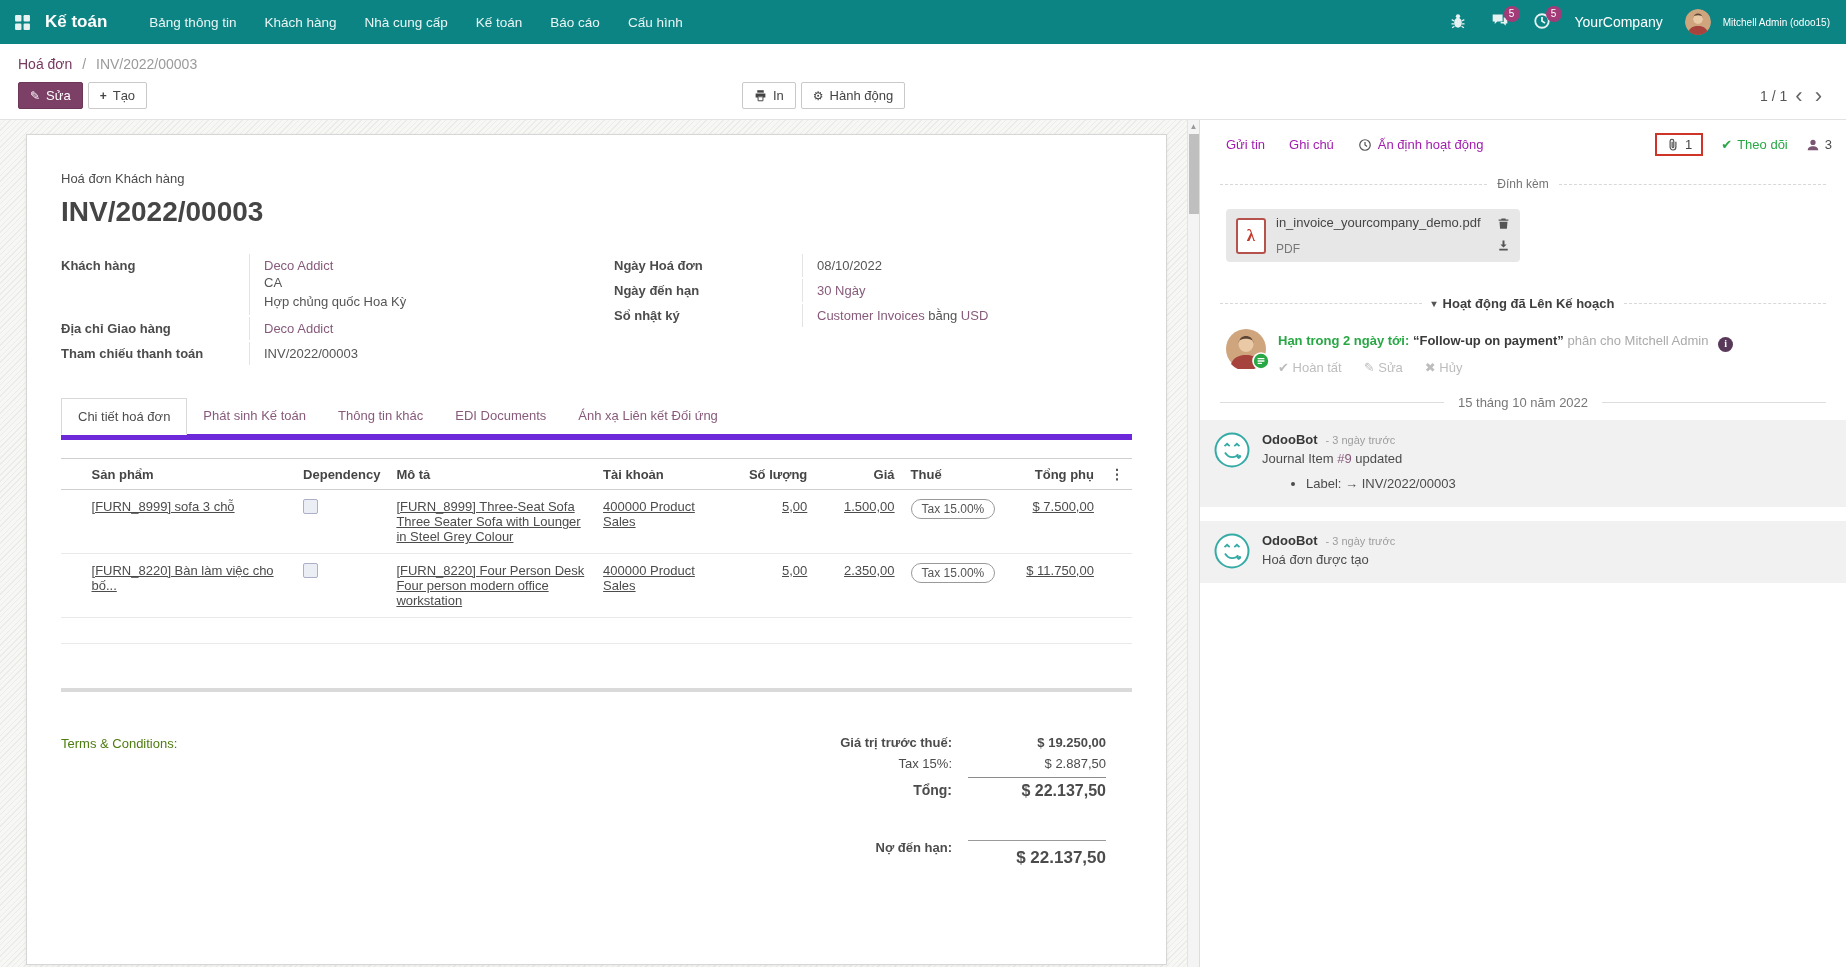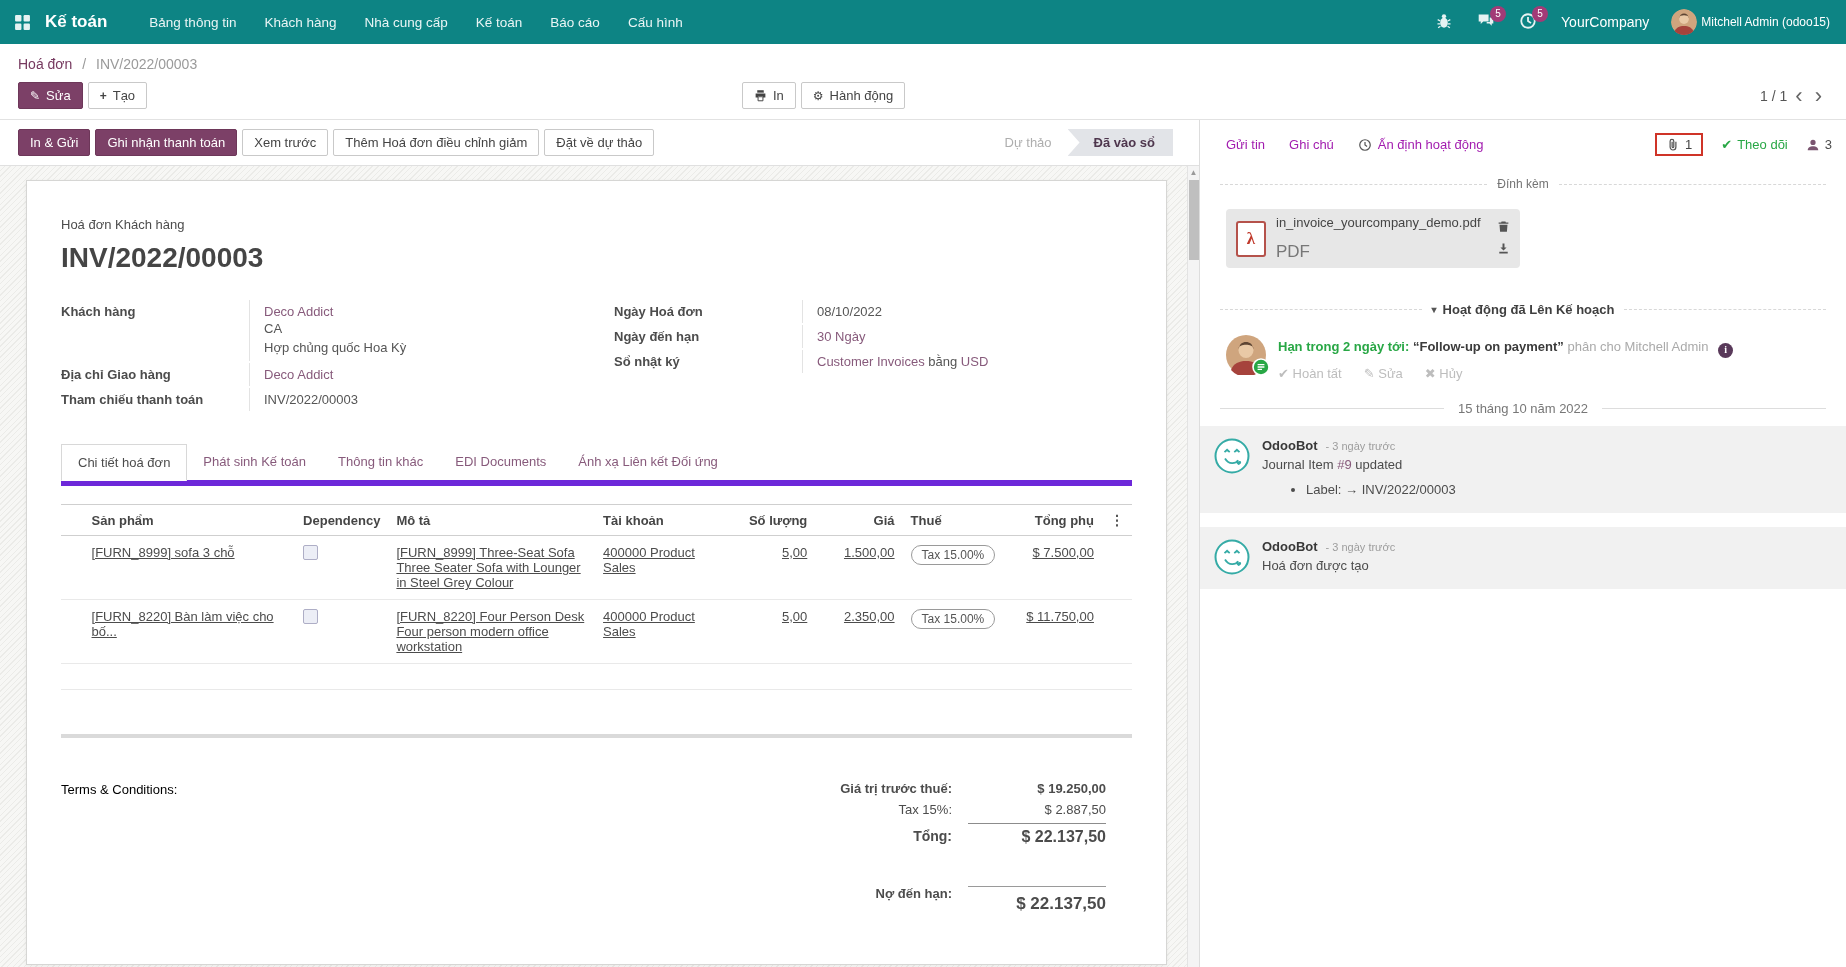--- a/index.html
+++ b/index.html
@@ -11,21 +11,21 @@
   .navbar { height:44px; background:#0d8484; display:flex; align-items:center; padding:0 16px 0 14px; color:#fff; flex:0 0 auto; }
   .nav-left { display:flex; align-items:center; }
   .apps-icon { width:17px; height:17px; fill:#e6f2f2; margin-right:14px; cursor:pointer; }
   .brand { font-size:17px; font-weight:bold; margin-right:28px; cursor:pointer; }
   .nav-item { font-size:13.5px; color:#eaf5f5; padding:13px 14px; cursor:pointer; }
   .nav-right { margin-left:auto; display:flex; align-items:center; gap:22px; }
   .nav-ico { position:relative; width:20px; height:20px; color:#e6f2f2; cursor:pointer; }
   .nav-ico svg { width:18px; height:18px; fill:currentColor; }
   .badge { position:absolute; top:-6px; right:-9px; background:#a23b77; color:#fff; border-radius:50%; min-width:16px; height:16px; font-size:10px; line-height:16px; text-align:center; padding:0 3px; }
   .company { font-size:14px; cursor:pointer; }
-  .user-menu { display:flex; align-items:center; gap:4px; cursor:pointer; font-size:12px; }
+  .user-menu { display:flex; align-items:center; gap:12px; cursor:pointer; font-size:10px; }
   .avatar-sm { width:26px; height:26px; border-radius:50%; overflow:hidden; flex:0 0 auto; }
 
   
   .control-panel { background:#fff; border-bottom:1px solid #e2e2e2; flex:0 0 auto; }
   .cp-row1 { padding:12px 18px 2px; font-size:14px; }
   .bc-parent { color:#76395f; cursor:pointer; }
   .bc-sep { color:#999; margin:0 6px; }
   .bc-current { color:#9a9a9a; }
   .cp-row2 { position:relative; display:flex; align-items:center; padding:8px 18px 10px; }
   .btn { display:inline-flex; align-items:center; gap:6px; font-size:13px; padding:5px 11px; border:1px solid #c9c9c9; background:#fff; color:#444; cursor:pointer; border-radius:2px; white-space:nowrap; }
@@ -81,21 +81,21 @@
   col.c-prod{width:238px} col.c-dep{width:92px} col.c-desc{width:232px} col.c-acc{width:140px}
   col.c-qty{width:96px} col.c-price{width:92px} col.c-tax{width:90px} col.c-sub{width:104px} col.c-kebab{width:22px}
   .cb { width:15px; height:15px; border:1px solid #aeaec6; background:#eceef6; border-radius:2px; display:inline-block; }
   .pill { display:inline-block; border:1px solid #9a9a9a; border-radius:999px; padding:2px 10px; font-size:12px; color:#555; white-space:nowrap; }
   .kebab { color:#555; font-size:14px; cursor:pointer; }
   .empty-row td { height:26px; }
   .sep-thick { height:4px; background:#dadada; margin-top:44px; }
 
   
   .sheet-bottom { display:flex; margin-top:40px; }
-  .terms { color:#000000; padding-top:4px; }
+  .terms { color:#4d7c0f; padding-top:4px; }
   .totals { margin-left:auto; width:360px; margin-right:26px; }
   .t-row { display:grid; grid-template-columns:1fr 138px; padding:3px 0; }
   .t-label { text-align:right; padding-right:16px; }
   .t-val { text-align:right; }
   .b { font-weight:bold; }
   .t-row.total .t-val { border-top:1px solid #8c8c8c; font-size:16px; padding-top:4px; }
   .t-row.total .t-label { font-size:14px; padding-top:5px; }
   .t-row.due { margin-top:34px; }
   .t-row.due .t-val { border-top:1px solid #9a9a9a; font-size:17px; padding-top:7px; }
 
@@ -111,21 +111,21 @@
   .followers-btn svg { width:14px; height:14px; fill:#7a5470; }
 
   .divider { display:flex; align-items:center; gap:10px; color:#737373; font-size:12px; padding:8px 20px; }
   .divider::before,.divider::after { content:""; flex:1; border-top:1px dashed #d8d8d8; }
   .divider .cap { display:flex; align-items:center; gap:6px; font-weight:bold; color:#3f3f3f; font-size:13px; }
   .divider .caret { font-size:10px; color:#555; }
 
   .attach-card { margin:10px 20px 26px 26px; background:#e7e7e7; border-radius:4px; padding:6px 10px; display:inline-flex; align-items:center; gap:10px; }
   .pdf-thumb { width:30px; height:36px; background:#fff; border:2px solid #b5524b; border-radius:3px; display:flex; align-items:center; justify-content:center; color:#c0392b; font-family:"Liberation Serif",serif; font-weight:bold; font-size:17px; }
   .attach-name { color:#454545; cursor:pointer; }
-  .attach-type { font-size:17px; color:#777; margin-top:12px; }
+  .attach-type { font-size:12px; color:#777; margin-top:12px; }
   .attach-icons { display:flex; flex-direction:column; gap:6px; margin-left:6px; }
   .attach-icons span { cursor:pointer; }
   .attach-icons svg { width:13px; height:13px; fill:#555; }
 
   .activity-item { display:flex; padding:10px 20px 4px 26px; }
   .avatar-40 { position:relative; width:40px; height:40px; flex:0 0 auto; }
   .avatar-40 .photo { width:40px; height:40px; border-radius:50%; overflow:hidden; }
   .act-badge { position:absolute; right:-4px; bottom:-4px; }
   .act-content { margin-left:12px; padding-top:2px; }
   .act-line { line-height:20px; }
@@ -242,33 +242,20 @@
         <span>1 / 1</span>
         <span class="chev">‹</span>
         <span class="chev">›</span>
       </div>
     </div>
   </div>
 
   <div class="main">
 
     <div class="form-panel">
-      <div class="form-header">
-        <div class="fh-buttons">
-          <button class="btn primary">In &amp; Gửi</button>
-          <button class="btn primary">Ghi nhận thanh toán</button>
-          <button class="btn">Xem trước</button>
-          <button class="btn">Thêm Hoá đơn điều chỉnh giảm</button>
-          <button class="btn">Đặt về dự thảo</button>
-        </div>
-        <div class="statusbar">
-          <span class="stage-draft">Dự thảo</span>
-          <span class="stage-posted">Đã vào sổ</span>
-        </div>
-      </div>
 
       <div class="form-body">
         <div class="vscroll">
           <div class="up">▲</div>
           <div class="thumb"></div>
         </div>
 
         <div class="sheet">
           <div class="doc-type">Hoá đơn Khách hàng</div>
           <h1 class="sheet-title">INV/2022/00003</h1>

